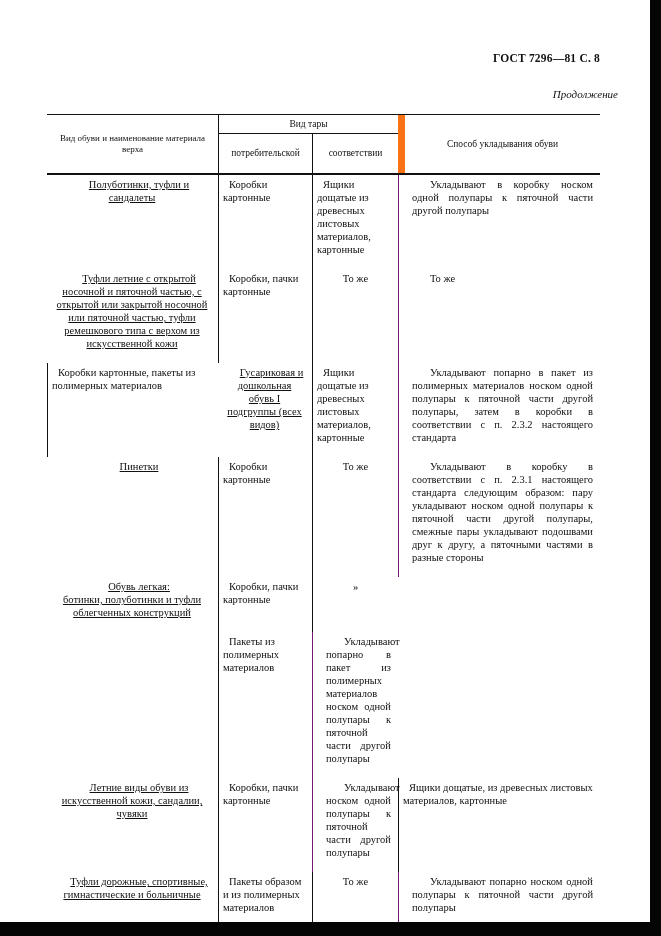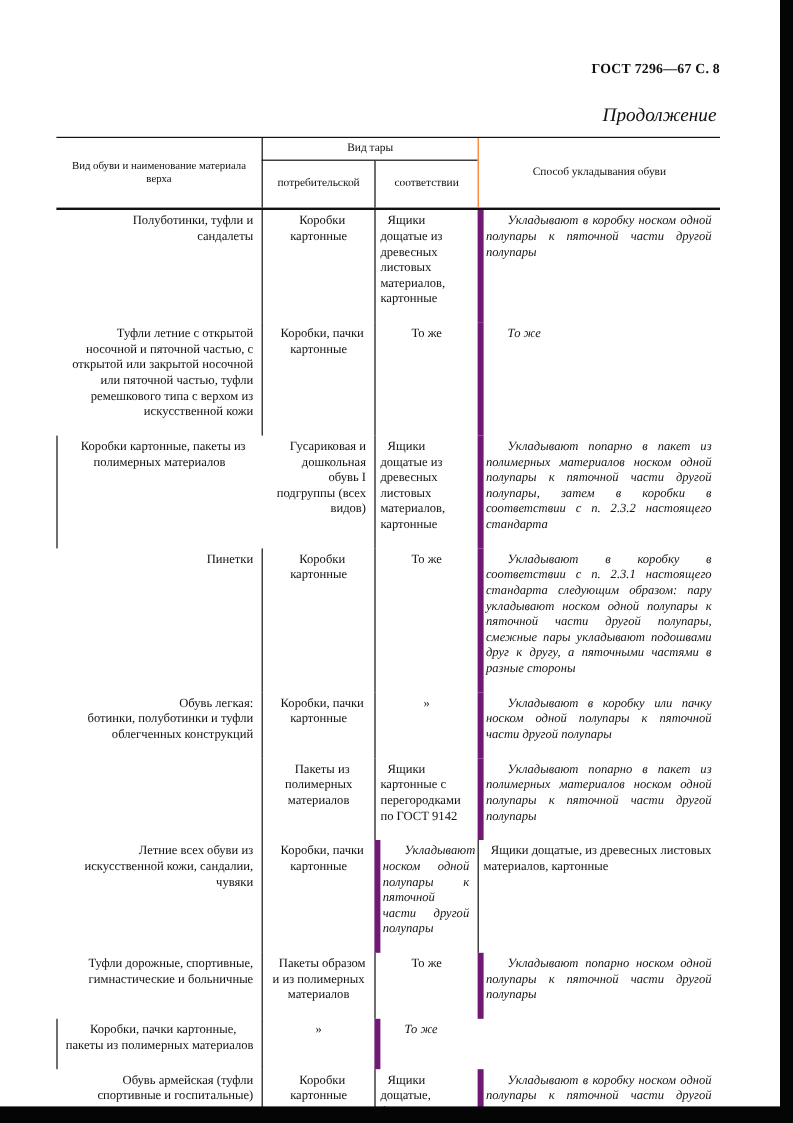--- a/index.html
+++ b/index.html
@@ -21,77 +21,77 @@
     position: absolute; left: 0; bottom: 0;
     width: 100%; height: 14px;
     background: #050505;
   }
   .page-header {
     position: absolute; top: 52px; right: 61px;
     font-weight: bold; font-size: 11.5px;
     letter-spacing: 0.2px;
   }
   .continuation {
-    position: absolute; top: 88px; right: 64px;
-    font-style: italic; font-size: 16px;
+    position: absolute; top: 88px; right: 43px;
+    font-style: italic; font-size: 11px;
   }
   .doc-table {
     position: absolute; left: 47px; top: 114px;
     width: 553px;
     border-top: 1.5px solid #111;
     font-size: 10.5px; line-height: 13px;
   }
   .thead {
     display: grid;
     grid-template-columns: 171px 94px 86px 202px;
     grid-template-rows: 19px 39px;
     border-bottom: 2px solid #111;
     font-size: 9.5px; line-height: 11px;
     text-align: center;
   }
   .th { display: flex; align-items: center; justify-content: center; padding: 2px 6px; }
   .th-shoe { grid-column: 1; grid-row: 1 / 3; font-size: 9px; }
   .th-tare { grid-column: 2 / 4; grid-row: 1; border-left: 1px solid #111; border-bottom: 1px solid #111; }
   .th-consumer { grid-column: 2; grid-row: 2; border-left: 1px solid #111; }
   .th-transport { grid-column: 3; grid-row: 2; border-left: 1px solid #111; }
-  .th-method { grid-column: 4; grid-row: 1 / 3; border-left: 1px solid #f97316; }
+  .th-method { grid-column: 4; grid-row: 1 / 3; border-left: 7px solid #f97316; }
   .tbody { display: block; }
   .trow {
     display: grid;
     grid-template-columns: 171px 94px 86px 202px;
   }
   .cell { padding: 3px 5px 13px 5px; }
   .cell.shoe {
     text-indent: 14px;
-    text-align: right;
+    text-align: center;
     white-space: pre-line;
-    padding-left: 6px; padding-right: 7px;
+    padding-left: 6px; padding-right: 7px; text-decoration: underline;
   }
   .cell.consumer {
     border-left: 1px solid #111;
     text-indent: 6px;
-    padding-left: 4px; padding-right: 4px; text-align: center;
+    padding-left: 4px; padding-right: 4px;
   }
   .cell.transport {
     border-left: 1px solid #111;
     text-indent: 6px;
     padding-left: 4px; padding-right: 4px;
   }
   .cell.method {
-    border-left: 5px solid #701a75;
+    border-left: 1px solid #701a75;
     text-indent: 18px;
     text-align: justify;
-    padding-left: 2px; padding-right: 7px; font-style: italic;
+    padding-left: 13px; padding-right: 7px;
   }
   .cell.center { text-align: center; text-indent: 0; }
 </style>
 </head>
 <body>
 
-<div class="page-header">ГОСТ 7296—67 С. 8</div>
+<div class="page-header">ГОСТ 7296—81 С. 8</div>
 <div class="continuation">Продолжение</div>
 
 <div class="doc-table">
   <div class="thead">
     <div class="th th-shoe">Вид обуви и наименование материала верха</div>
     <div class="th th-tare">Вид тары</div>
     <div class="th th-consumer">потребительской</div>
     <div class="th th-transport">соответствии</div>
     <div class="th th-method">Способ укладывания обуви</div>
   </div>
@@ -118,30 +118,28 @@
         <div class="cell shoe">Пинетки</div>
         <div class="cell consumer">Коробки картонные</div>
         <div class="cell transport center">То же</div>
         <div class="cell method">Укладывают в коробку в соответствии с п. 2.3.1 настоящего стандарта следующим образом: пару укладывают носком одной полупары к пяточной части другой полупары, смежные пары укладывают подошвами друг к другу, а пяточными частями в разные стороны</div>
       </div>
       <div class="trow">
         <div class="cell shoe">Обувь легкая:
 ботинки, полуботинки и туфли облегченных конструкций</div>
         <div class="cell consumer">Коробки, пачки картонные</div>
         <div class="cell transport center">»</div>
-        <div class="cell method">Укладывают в коробку или пачку носком одной полупары к пяточной части другой полупары</div>
       </div>
       <div class="trow">
         <div class="cell shoe"></div>
         <div class="cell consumer">Пакеты из полимерных материалов</div>
-        <div class="cell transport">Ящики картонные с перегородками по ГОСТ 9142</div>
         <div class="cell method">Укладывают попарно в пакет из полимерных материалов носком одной полупары к пяточной части другой полупары</div>
       </div>
       <div class="trow">
-        <div class="cell shoe">Летние всех обуви из искусственной кожи, сандалии, чувяки</div>
+        <div class="cell shoe">Летние виды обуви из искусственной кожи, сандалии, чувяки</div>
         <div class="cell consumer">Коробки, пачки картонные</div>
         <div class="cell method">Укладывают носком одной полупары к пяточной части другой полупары</div>
         <div class="cell transport">Ящики дощатые, из древесных листовых материалов, картонные</div>
       </div>
       <div class="trow">
         <div class="cell shoe">Туфли дорожные, спортивные, гимнастические и больничные</div>
         <div class="cell consumer">Пакеты образом и из полимерных материалов</div>
         <div class="cell transport center">То же</div>
         <div class="cell method">Укладывают попарно носком одной полупары к пяточной части другой полупары</div>
       </div>

